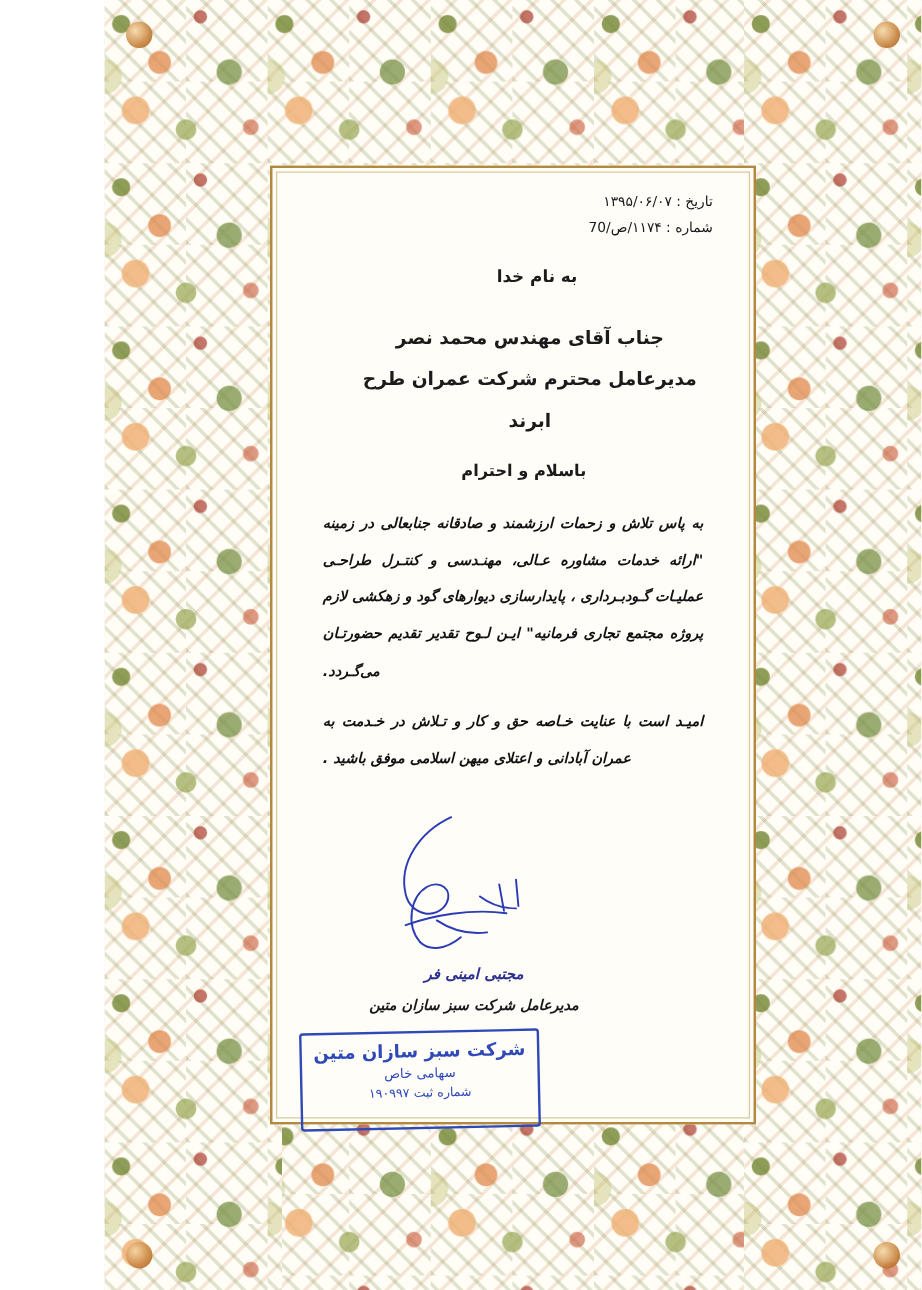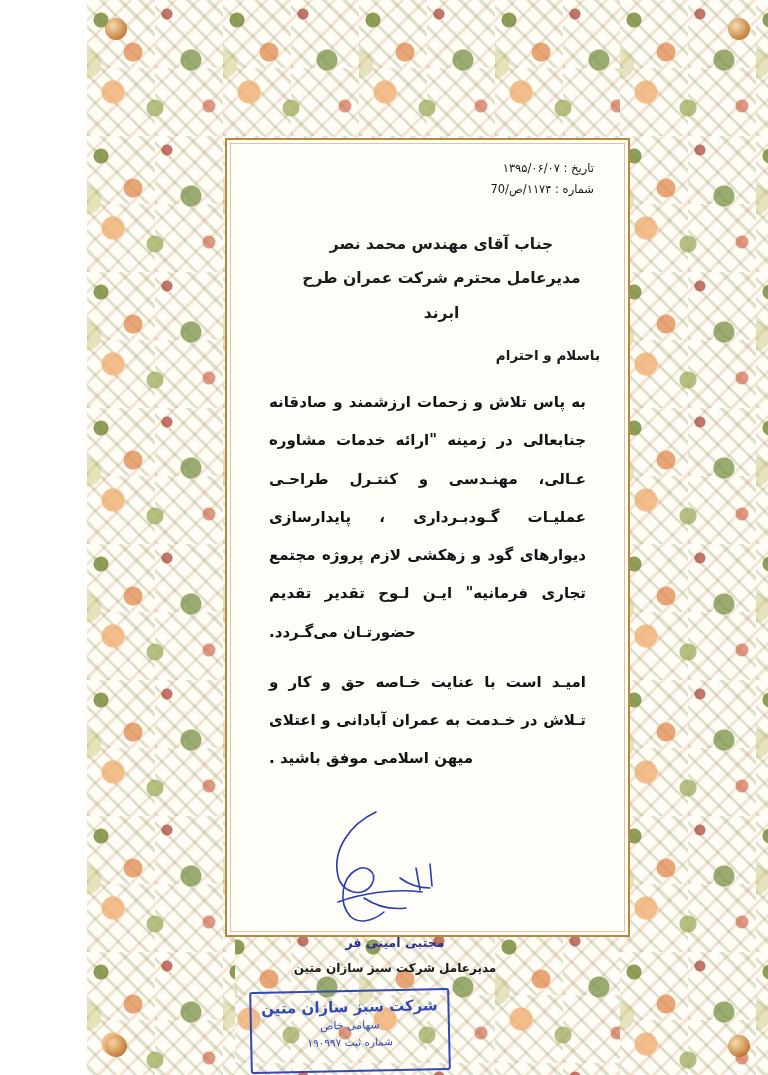--- a/index.html
+++ b/index.html
@@ -107,35 +107,36 @@
     margin-top: 26px;
     text-align: center;
     font-size: 15.5px;
     font-weight: bold;
     line-height: 2.25;
     margin-left: 28px;
   }
 
   .salutation {
     margin-top: 16px;
-    text-align: right;
+    text-align: center;
     padding-left: 18px;
     font-size: 13.5px;
     font-weight: bold;
   }
 
   .body-text {
     margin-top: 20px;
-    font-size: 15px;
+    font-size: 12px;
     line-height: 2.55;
     text-align: justify;
     text-align-last: left;
     padding: 0 14px 0 14px;
     color: #121212;
     font-weight: bold;
+    font-style: italic;
   }
   .body-text p { margin: 0 0 12px 0; }
   .para-2 { margin-top: 6px; }
 
   
   .sign-area {
     position: relative;
     margin-top: 34px;
     height: 220px;
   }
@@ -150,20 +151,21 @@
   .signer {
     position: absolute;
     top: 118px;
     right: 90px;
     text-align: center;
     width: 230px;
     font-size: 12px;
     font-weight: bold;
     line-height: 2.1;
     color: #17181a;
+    font-style: italic;
   }
   .signer-name {
     color: #2b2f8f;
     font-size: 12.5px;
   }
   .stamp {
     position: absolute;
     top: 178px;
     right: 150px;
     width: 196px;
@@ -207,20 +209,21 @@
     <div class="corner-dot" style="bottom:18px;right:18px;"></div>
   </div>
 
   <div class="content">
 
     <div class="meta">
       <div>تاریخ : ۱۳۹۵/۰۶/۰۷</div>
       <div>شماره : ۱۱۷۴/ص/70</div>
     </div>
 
+    <div class="bismillah">به نام خدا</div>
 
     <div class="addressee">
       <div>جناب آقای مهندس محمد نصر</div>
       <div>مدیرعامل محترم شرکت عمران طرح ابرند</div>
     </div>
 
     <div class="salutation">باسلام و احترام</div>
 
     <div class="body-text">
       <p>به پاس تلاش و زحمات ارزشمند و صادقانه جنابعالی در زمینه "ارائه خدمات مشاوره عـالی، مهنـدسی و کنتـرل طراحـی عملیـات گـودبـرداری ، پایدارسازی دیوارهای گود و زهکشی لازم پروژه مجتمع تجاری فرمانیه" ایـن لـوح تقدیر تقدیم حضورتـان می‌گـردد.</p>

